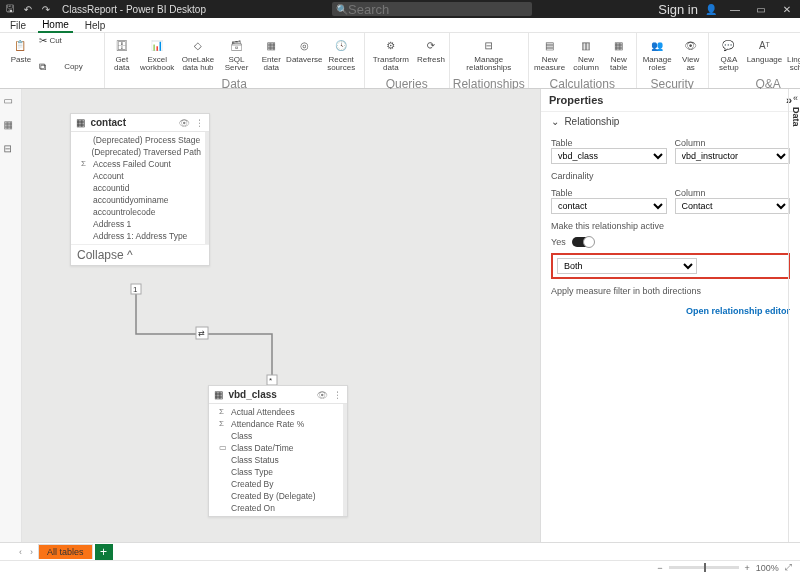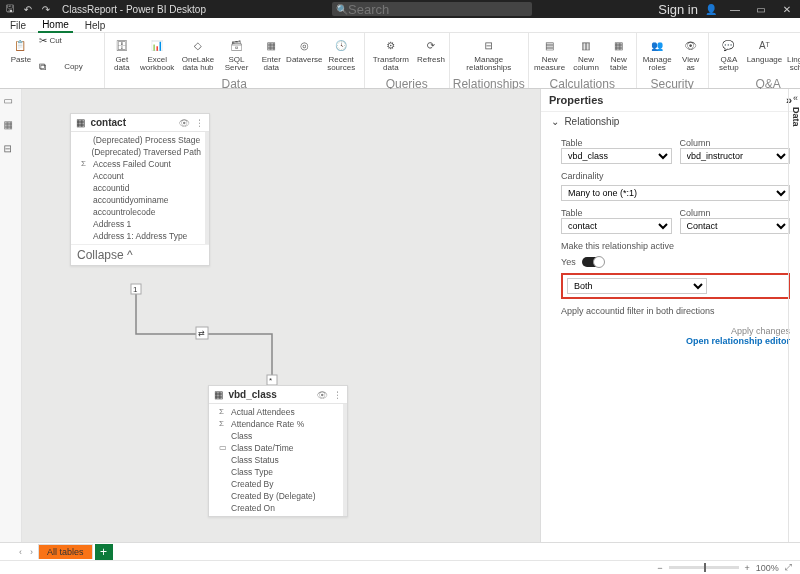--- a/index.html
+++ b/index.html
@@ -44,21 +44,21 @@
   .field .sigma { font-size: 8px; color: #777; width: 8px; }
   .card-footer { padding: 3px 6px; font-size: 12px; color: #666; border-top: 1px solid #eee; }
   svg.connector { position: absolute; left: 0; top: 0; width: 100%; height: 100%; pointer-events: none; }
   .rel-box { fill: #fff; stroke: #aaa; }
   .rel-text { font-size: 8px; fill: #333; }
 
   
   .panel { width: 260px; background: #fff; border-left: 1px solid #dcdcdc; display: flex; flex-direction: column; font-size: 10px; position: relative; }
   .panel-header { padding: 5px 8px; font-weight: 600; font-size: 11px; display: flex; align-items: center; justify-content: space-between; border-bottom: 1px solid #eee; }
   .panel-sub { padding: 4px 10px; display: flex; align-items: center; gap: 5px; color: #444; }
-  .panel-body { padding: 4px 10px 8px 20px; display: flex; flex-direction: column; gap: 4px; }
+  .panel-body { padding: 4px 10px 8px 10px; display: flex; flex-direction: column; gap: 4px; }
   .panel-label { font-size: 9px; color: #555; margin-top: 3px; }
   .panel-row { display: flex; gap: 8px; }
   .panel-col { flex: 1; display: flex; flex-direction: column; }
   select.pbi { height: 16px; font-size: 9px; border: 1px solid #ccc; background: #fff; padding: 0 2px; width: 100%; }
   .toggle-row { display: flex; align-items: center; gap: 6px; font-size: 9px; color: #555; margin-top: 2px; }
   .toggle { position: relative; width: 22px; height: 10px; background: #d0d0d0; border-radius: 6px; }
   .toggle.on { background: #222; }
   .toggle .knob { position: absolute; top: -1px; width: 12px; height: 12px; background: #fff; border: 1px solid #999; border-radius: 50%; }
   .toggle.on .knob { right: -1px; }
   .toggle.off .knob { left: -1px; }
@@ -377,21 +377,20 @@
           <div class="panel-label">Table</div>
           <select class="pbi"><option>vbd_class</option></select>
         </div>
         <div class="panel-col">
           <div class="panel-label">Column</div>
           <select class="pbi"><option>vbd_instructor</option></select>
         </div>
       </div>
 
       <div class="panel-label">Cardinality</div>
-      <select class="pbi"><option>Many to one (*:1)</option></select>
 
       <div class="panel-row">
         <div class="panel-col">
           <div class="panel-label">Table</div>
           <select class="pbi"><option>contact</option></select>
         </div>
         <div class="panel-col">
           <div class="panel-label">Column</div>
           <select class="pbi"><option>Contact</option></select>
         </div>
@@ -402,24 +401,23 @@
         <span>Yes</span>
         <div class="toggle on">
             <div class="knob"></div>
           </div>
       </div>
 
       <div class="highlight">
         <select class="pbi" style="width:140px"><option>Both</option></select>
       </div>
 
-      <div class="panel-label">Apply accountid filter in both directions</div>
+      <div class="panel-label">Apply measure filter in both directions</div>
 
       <div class="panel-links">
-        <div>Apply changes</div>
         <div class="active-link">Open relationship editor</div>
       </div>
     </div>
 
     <div style="position:absolute; right:-2px; top:0; width:14px; height:100%; border-left:1px solid #e3e3e3; display:flex; flex-direction:column; align-items:center; padding-top:4px; gap:4px;">
       <span style="font-size:9px;">«</span>
       <span style="writing-mode:vertical-rl; font-size:9px; font-weight:600;">Data</span>
     </div>
   </div>
 </div>

